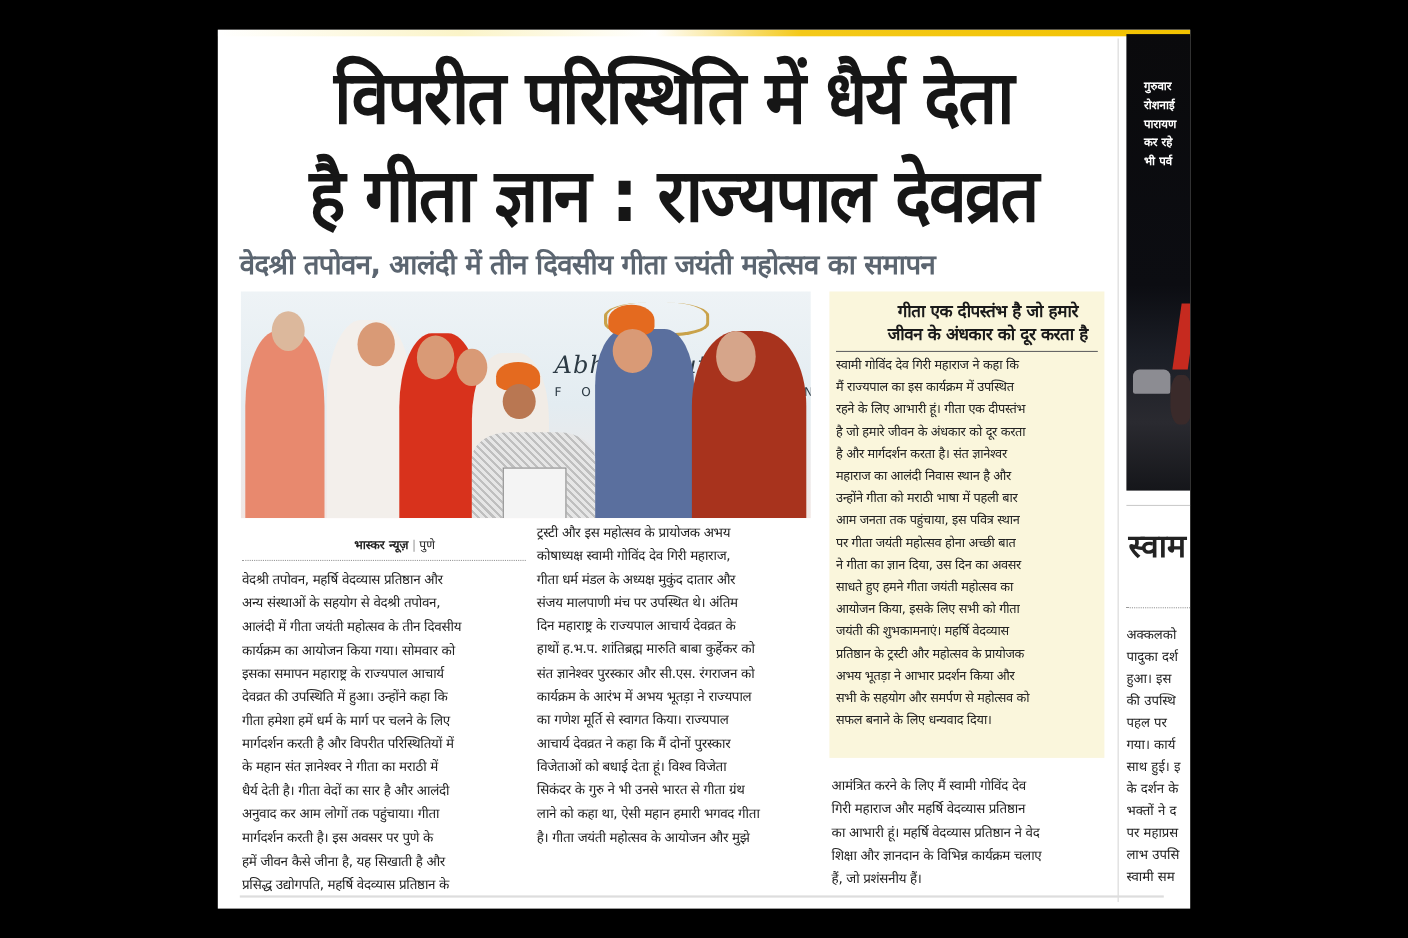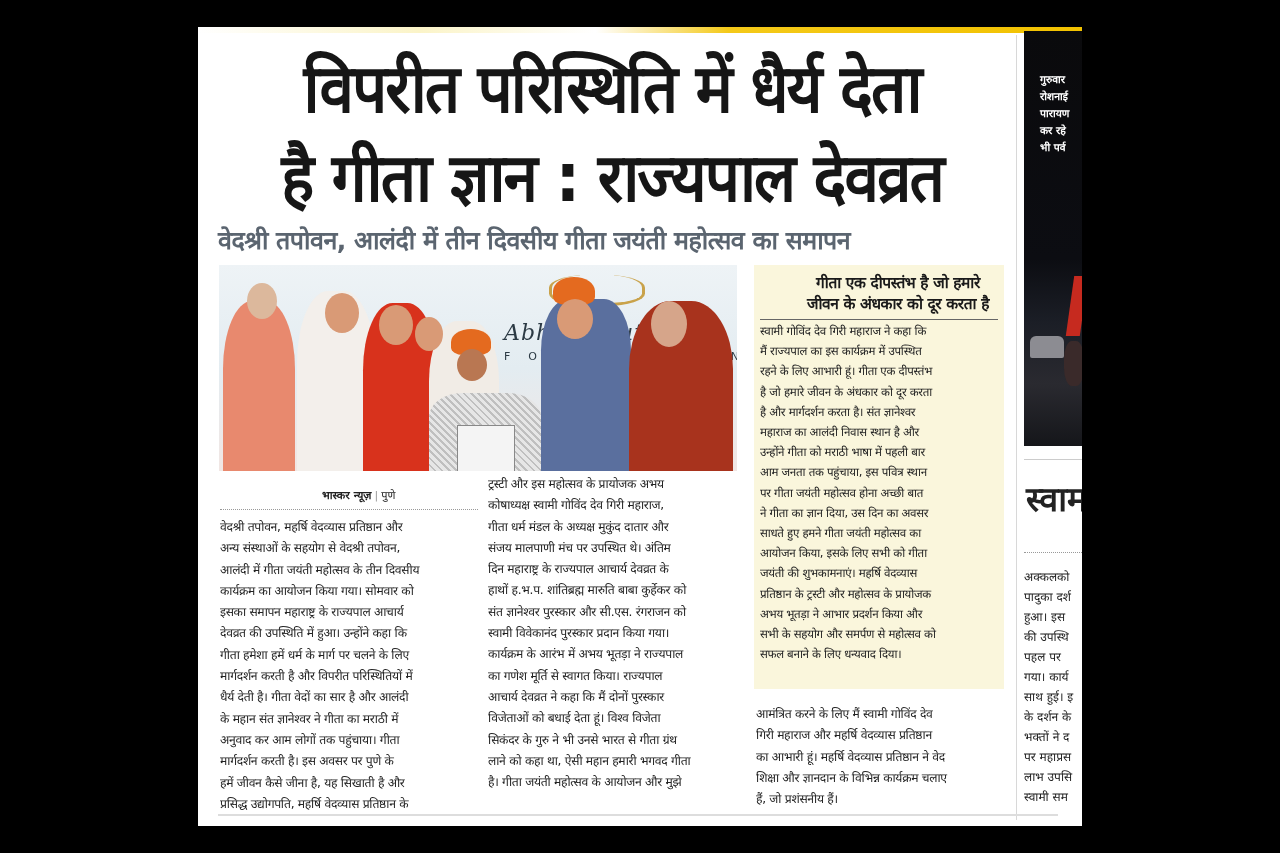--- a/index.html
+++ b/index.html
@@ -24,21 +24,21 @@
   .col { position:absolute; font-family:"DejaVu Sans", sans-serif; font-size:12.2px; line-height:21.3px; color:#222; text-align:justify; letter-spacing:-0.3px; }
   .sidebox { position:absolute; left:556px; top:238px; width:250px; height:424px; background:#faf6dc; }
   .sidebox .title { position:absolute; left:0; top:8px; width:250px; text-align:center; font-size:15.5px; font-weight:bold; line-height:21px; color:#1a1a1a; letter-spacing:-0.4px;padding-left:19px; }
   .sidebox .rule { position:absolute; left:6px; top:54px; width:238px; border-top:1px solid #666; }
   .right-strip { position:absolute; left:826px; top:4px; width:58px; height:415px; background:linear-gradient(180deg,#0a0a0c 0%,#0c0d12 55%,#1b1e26 70%,#2a2a30 85%,#15161a 100%); overflow:hidden; }
   .right-strip .cap { position:absolute; left:16px; top:40px; font-size:10.5px; line-height:17px; color:#fff; white-space:nowrap; font-weight:bold; }
   .right-strip .flag { position:absolute; left:46px; top:245px; width:14px; height:60px; background:#c62a1f; transform:skewX(-8deg); }
   .right-strip .car { position:absolute; left:6px; top:305px; width:34px; height:22px; background:#8c8c92; border-radius:6px 6px 2px 2px; }
   .right-strip .bike { position:absolute; left:40px; top:310px; width:20px; height:45px; background:#3a2a2a; border-radius:40%; }
   .vline { position:absolute; border-left:1px solid #d8d8d8; }
-  .swami { position:absolute; left:828px; top:448px; font-size:34px; font-weight:bold; color:#222; white-space:nowrap; }
+  .swami { position:absolute; left:828px; top:448px; font-size:29px; font-weight:bold; color:#222; white-space:nowrap; }
   .right-col { position:absolute; left:826px; top:540px; width:80px; font-size:12px; line-height:20px; color:#222; white-space:nowrap; overflow:hidden; }
   .bottom-rule { position:absolute; left:20px; top:787px; width:840px; border-top:2px solid #ddd; }
 </style>
 </head>
 <body>
 
 <div class="page">
   <div class="topbar"></div>
 
   <div class="headline">
@@ -79,37 +79,36 @@
 
   <div class="col" style="left:22px;top:490px;width:258px;">
     <div>वेदश्री तपोवन, महर्षि वेदव्यास प्रतिष्ठान और</div>
     <div>अन्य संस्थाओं के सहयोग से वेदश्री तपोवन,</div>
     <div>आलंदी में गीता जयंती महोत्सव के तीन दिवसीय</div>
     <div>कार्यक्रम का आयोजन किया गया। सोमवार को</div>
     <div>इसका समापन महाराष्ट्र के राज्यपाल आचार्य</div>
     <div>देवव्रत की उपस्थिति में हुआ। उन्होंने कहा कि</div>
     <div>गीता हमेशा हमें धर्म के मार्ग पर चलने के लिए</div>
     <div>मार्गदर्शन करती है और विपरीत परिस्थितियों में</div>
+    <div>के महान संत ज्ञानेश्वर ने गीता का मराठी में</div>
     <div>धैर्य देती है। गीता वेदों का सार है और आलंदी</div>
-    <div>के महान संत ज्ञानेश्वर ने गीता का मराठी में</div>
     <div>अनुवाद कर आम लोगों तक पहुंचाया। गीता</div>
     <div>मार्गदर्शन करती है। इस अवसर पर पुणे के</div>
     <div>हमें जीवन कैसे जीना है, यह सिखाती है और</div>
     <div>प्रसिद्ध उद्योगपति, महर्षि वेदव्यास प्रतिष्ठान के</div>
   </div>
 
   <div class="col" style="left:290px;top:447px;width:258px;">
     <div>ट्रस्टी और इस महोत्सव के प्रायोजक अभय</div>
     <div>कोषाध्यक्ष स्वामी गोविंद देव गिरी महाराज,</div>
     <div>गीता धर्म मंडल के अध्यक्ष मुकुंद दातार और</div>
     <div>संजय मालपाणी मंच पर उपस्थित थे। अंतिम</div>
     <div>दिन महाराष्ट्र के राज्यपाल आचार्य देवव्रत के</div>
     <div>हाथों ह.भ.प. शांतिब्रह्म मारुति बाबा कुर्हेकर को</div>
     <div>संत ज्ञानेश्वर पुरस्कार और सी.एस. रंगराजन को</div>
-    <div>स्वामी विवेकानंद पुरस्कार प्रदान किया गया।</div>
     <div>कार्यक्रम के आरंभ में अभय भूतड़ा ने राज्यपाल</div>
     <div>का गणेश मूर्ति से स्वागत किया। राज्यपाल</div>
     <div>आचार्य देवव्रत ने कहा कि मैं दोनों पुरस्कार</div>
     <div>विजेताओं को बधाई देता हूं। विश्व विजेता</div>
     <div>सिकंदर के गुरु ने भी उनसे भारत से गीता ग्रंथ</div>
     <div>लाने को कहा था, ऐसी महान हमारी भगवद गीता</div>
     <div>है। गीता जयंती महोत्सव के आयोजन और मुझे</div>
   </div>
 
   <div class="sidebox">

